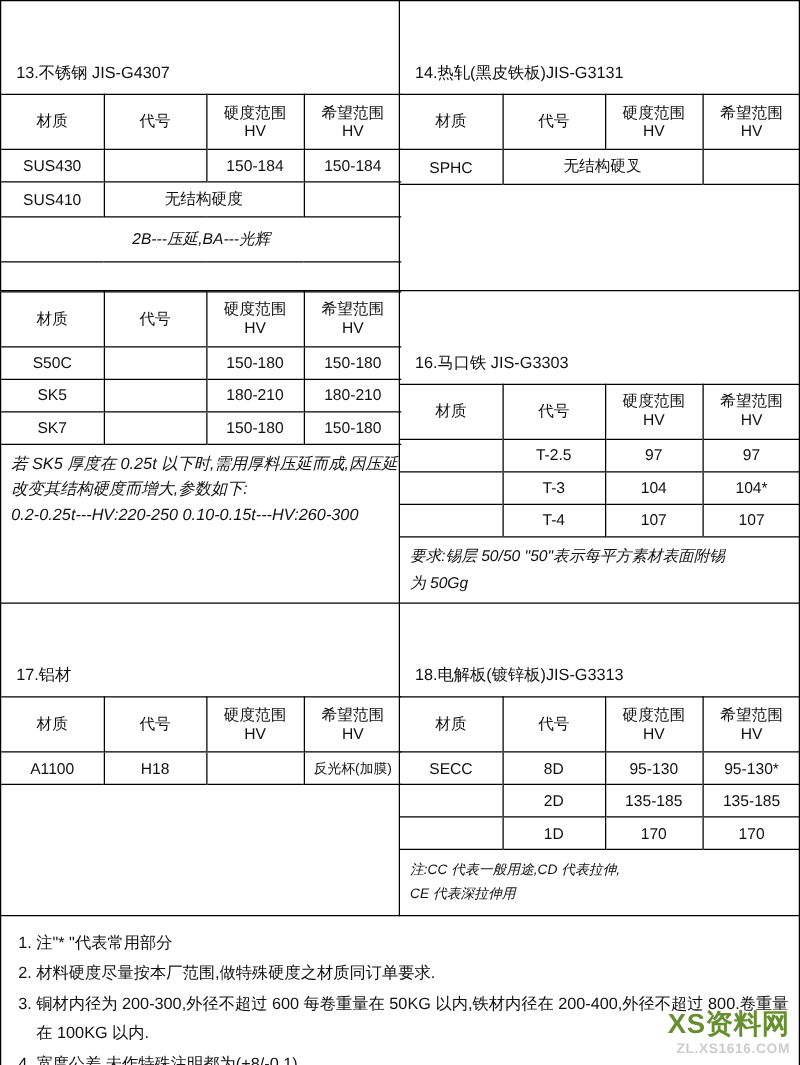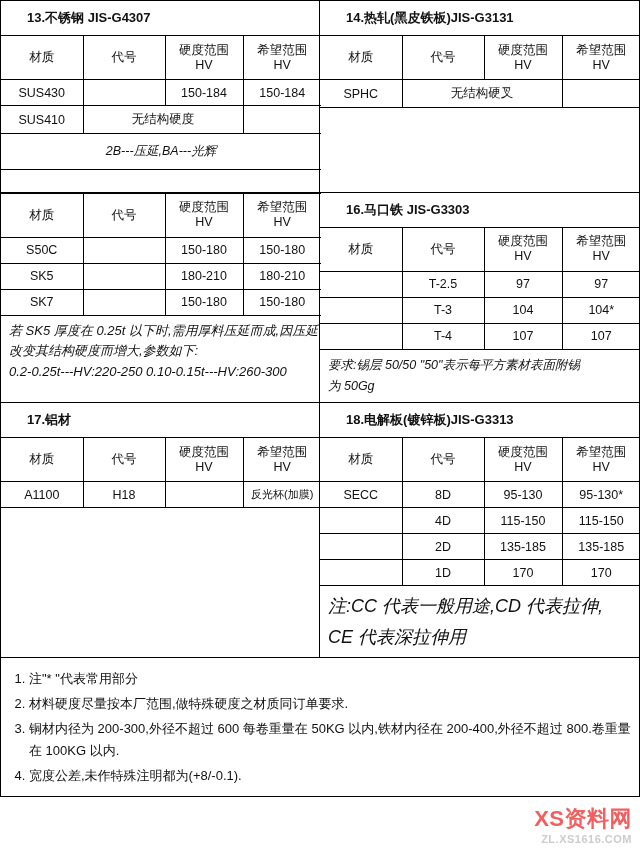--- a/index.html
+++ b/index.html
@@ -30,27 +30,27 @@
     right: 8px;
     bottom: 6px;
     font-size: 15px;
     color: #b9b9b9;
     font-weight: bold;
     letter-spacing: .5px;
     opacity: .85;
     text-align: right;
     line-height: 1.2;
   }
-  .wm .big { font-size: 22px; color: #ef4444; }
+  .wm .big { font-size: 22px; color: #4d7c0f; }
   .wm .sub { font-size: 11px; color: #c4c4c4; font-weight: bold; }
   .twocol { display: grid; grid-template-columns: 320px 320px; }
   .panel { border: 1px solid #000; border-top: none; border-left: none; }
   .panel.firstrow { border-top: 1px solid #000; }
   .panel.firstcol { border-left: 1px solid #000; }
-  .ttl { font-size: 13px; font-weight: bold; padding: 8px 6px 8px 26px; }
+  .ttl { font-size: 13px; font-weight: normal; padding: 8px 6px 8px 12px; margin-top: 40px; }
   .tbl { width: 100%; border-collapse: collapse; table-layout: fixed; }
   .tbl td {
     border-top: 1px solid #000;
     border-right: 1px solid #000;
     font-size: 12.5px;
     text-align: center;
     padding: 5px 2px;
     height: 26px;
   }
   .tbl td:last-child { border-right: none; }
@@ -225,38 +225,32 @@
           <td style="width:78px">希望范围<br>HV</td>
         </tr>
         <tr>
           <td class="firstc">SECC</td>
           <td>8D</td>
           <td>95-130</td>
           <td>95-130*</td>
         </tr>
         <tr>
           <td class="firstc"></td>
-          <td>4D</td>
-          <td>115-150</td>
-          <td>115-150</td>
-        </tr>
-        <tr>
-          <td class="firstc"></td>
           <td>2D</td>
           <td>135-185</td>
           <td>135-185</td>
         </tr>
         <tr>
           <td class="firstc"></td>
           <td>1D</td>
           <td>170</td>
           <td>170</td>
         </tr>
         <tr>
-          <td colspan="4" class="lft nr" style="height:52px;white-space:pre-line;font-size:18px;line-height:1.7">注:CC 代表一般用途,CD 代表拉伸,
+          <td colspan="4" class="lft nr" style="height:52px;white-space:pre-line;font-size:11px;line-height:1.7">注:CC 代表一般用途,CD 代表拉伸,
 CE 代表深拉伸用</td>
         </tr>
       </tbody>
         </table>
     </div>
 
   </div>
 
   <div class="footwrap">
     <div class="footer">

